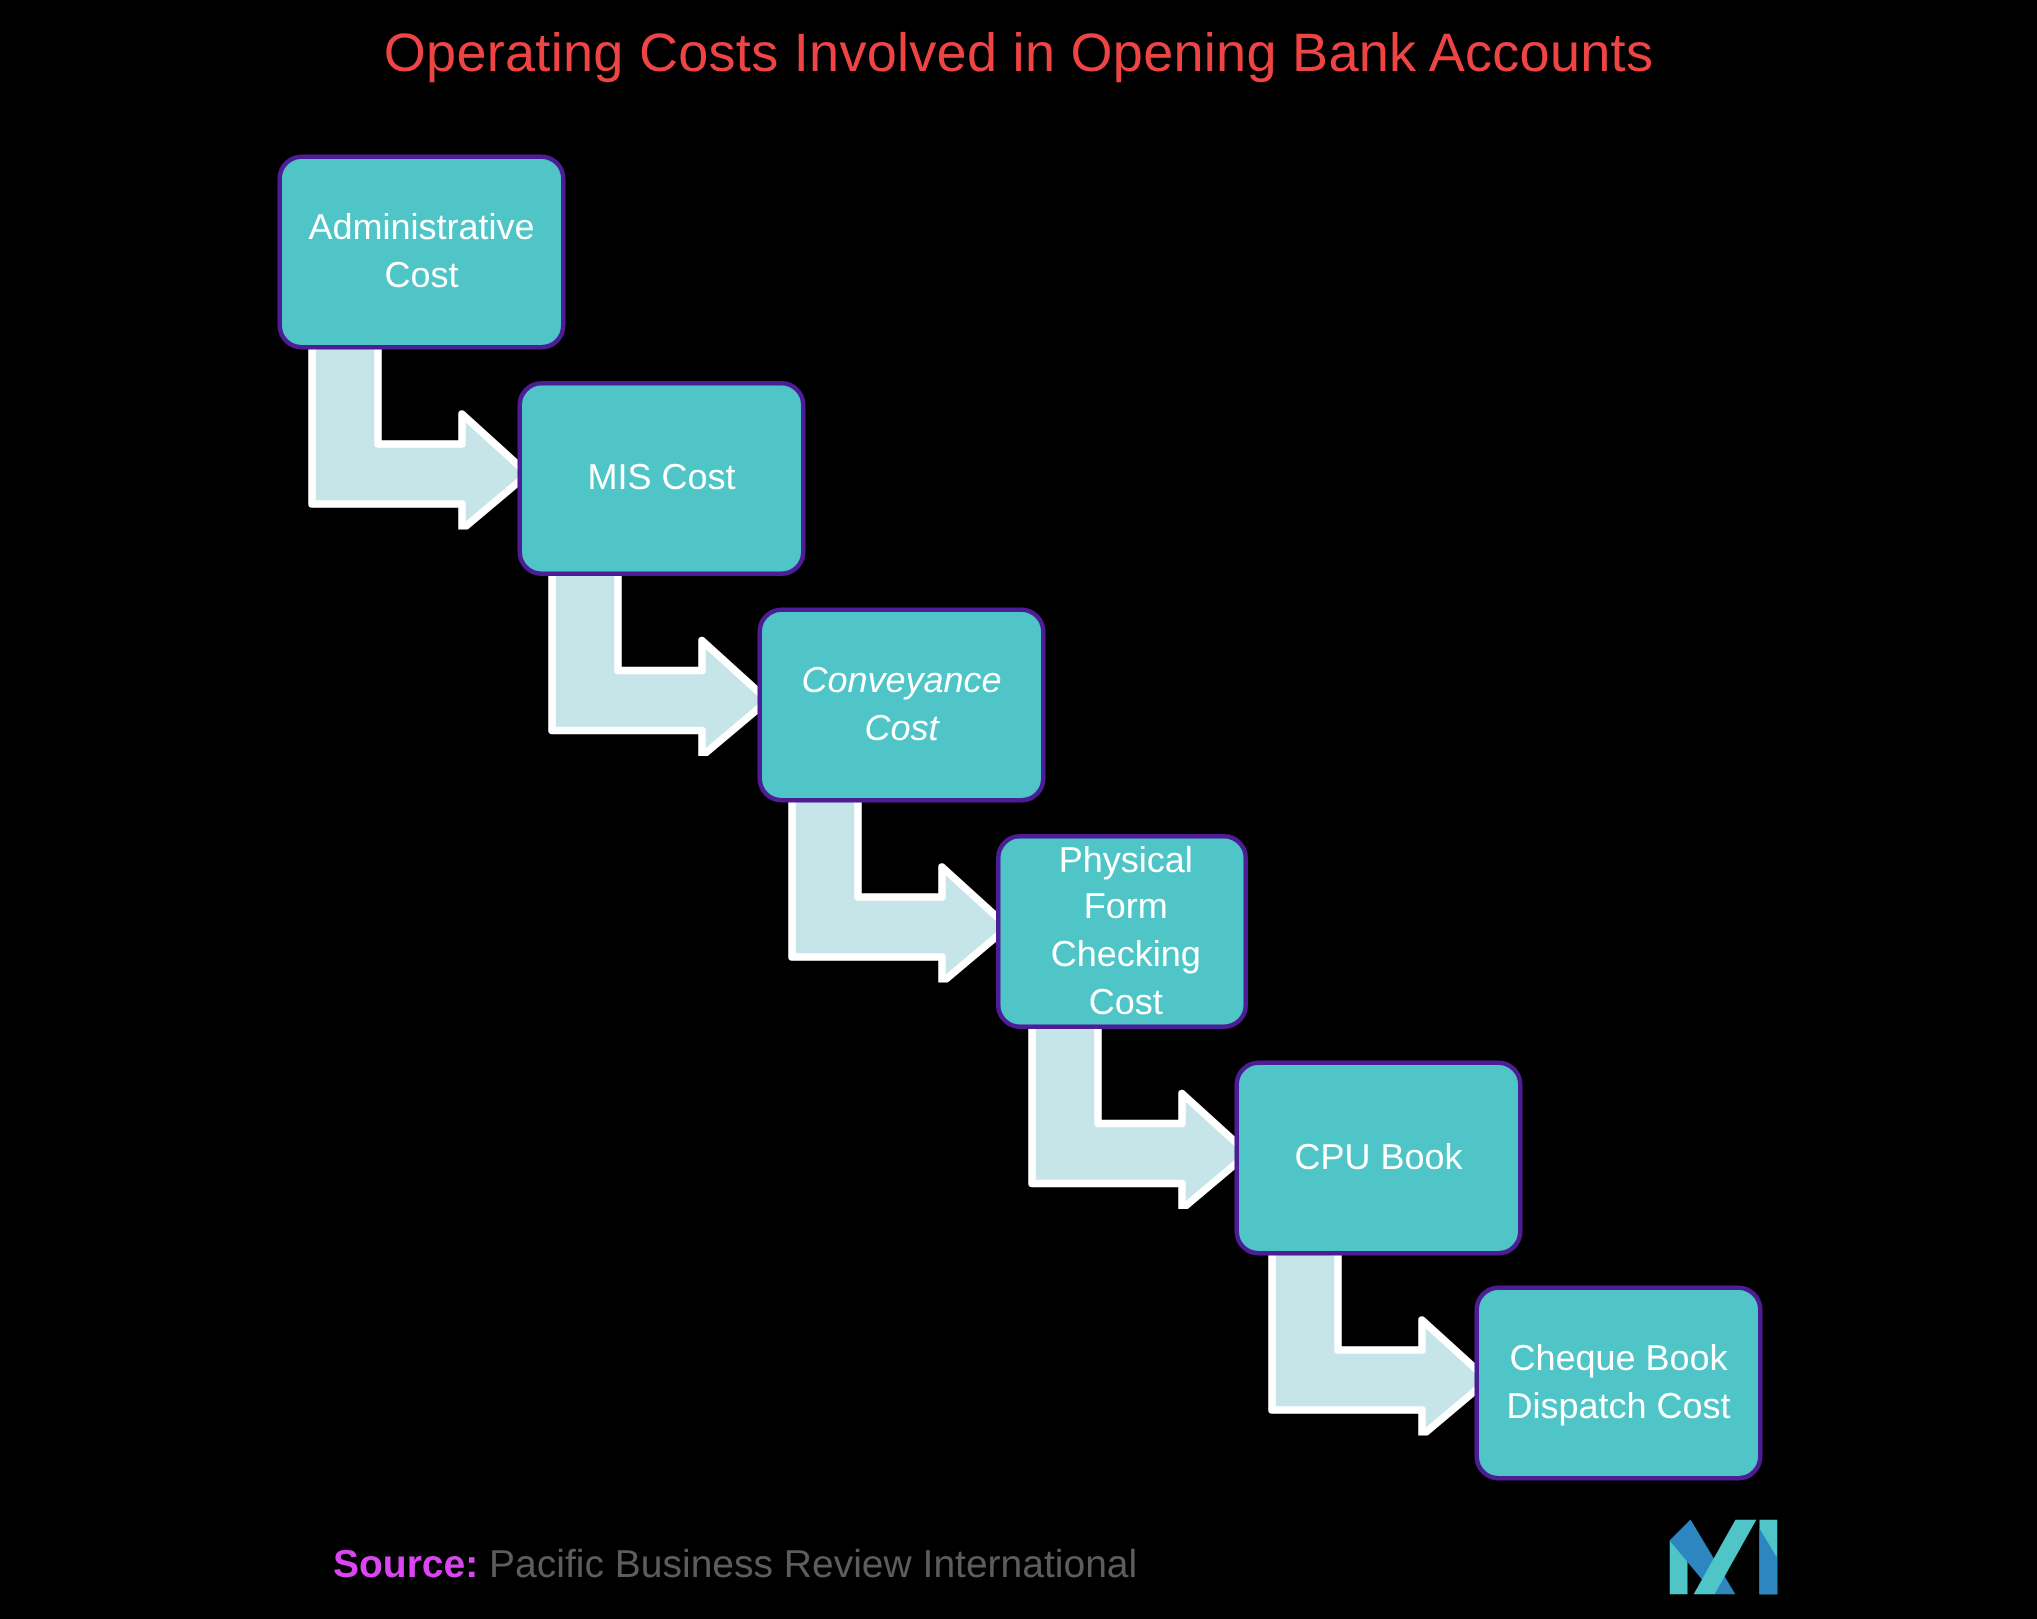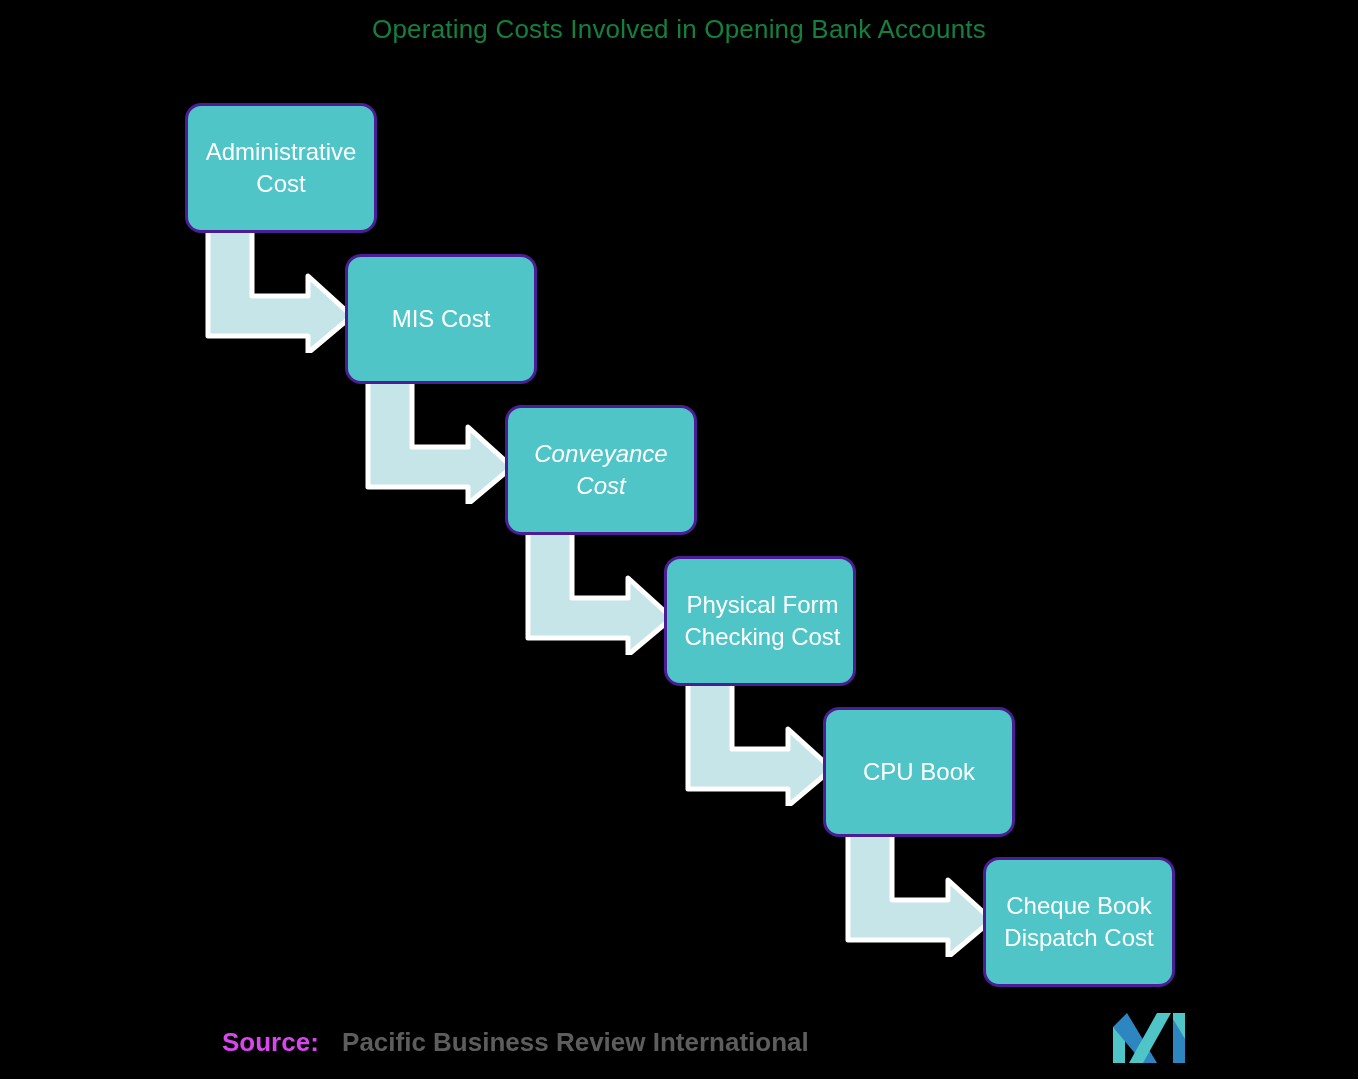--- a/index.html
+++ b/index.html
@@ -17,24 +17,24 @@
     font-family: "Liberation Sans", "DejaVu Sans", sans-serif;
   }
 
   
   #chart-title {
     position: absolute;
     left: 0;
     top: 14px;
     width: 1358px;
     text-align: center;
-    font-size: 26px;
+    font-size: 36px;
     font-weight: 400;
     letter-spacing: 0.2px;
-    color: #15803d;
+    color: #ef4444;
     white-space: nowrap;
   }
 
   
   .flow-box {
     position: absolute;
     box-sizing: border-box;
     background: #4fc5c7;
     border: 3px solid #4c1d95;
     border-radius: 16px;
@@ -66,21 +66,21 @@
     left: 222px;
     top: 1027px;
     font-size: 26px;
     color: #5d5d5f;
     white-space: nowrap;
   }
   #footer-source .src-bold {
     font-weight: bold;
     color: #d946ef;
   }
-  #footer-source .src-text { font-weight: 700; margin-left: 16px; }
+  #footer-source .src-text { font-weight: 400; }
 
   #brand-logo {
     position: absolute;
     left: 1113px;
     top: 1013px;
     width: 72px;
     height: 50px;
   }
   #brand-logo svg { display: block; }
 </style>
@@ -134,21 +134,21 @@
     </span>
   </div>
 
   <div class="flow-box" style="left:505px; top:405px; width:192px; height:130px;font-style:italic;">
     <span class="box-label">
       <span>Conveyance</span><br>
       <span>Cost</span>
     </span>
   </div>
 
-  <div class="flow-box" style="left:664px; top:556px; width:192px; height:130px;padding-left:15px;">
+  <div class="flow-box" style="left:664px; top:556px; width:168px; height:130px;padding-left:15px;">
     <span class="box-label">
       <span>Physical Form</span><br>
       <span>Checking Cost</span>
     </span>
   </div>
 
   <div class="flow-box" style="left:823px; top:707px; width:192px; height:130px;">
     <span class="box-label">
       <span>CPU Book</span>
     </span>

